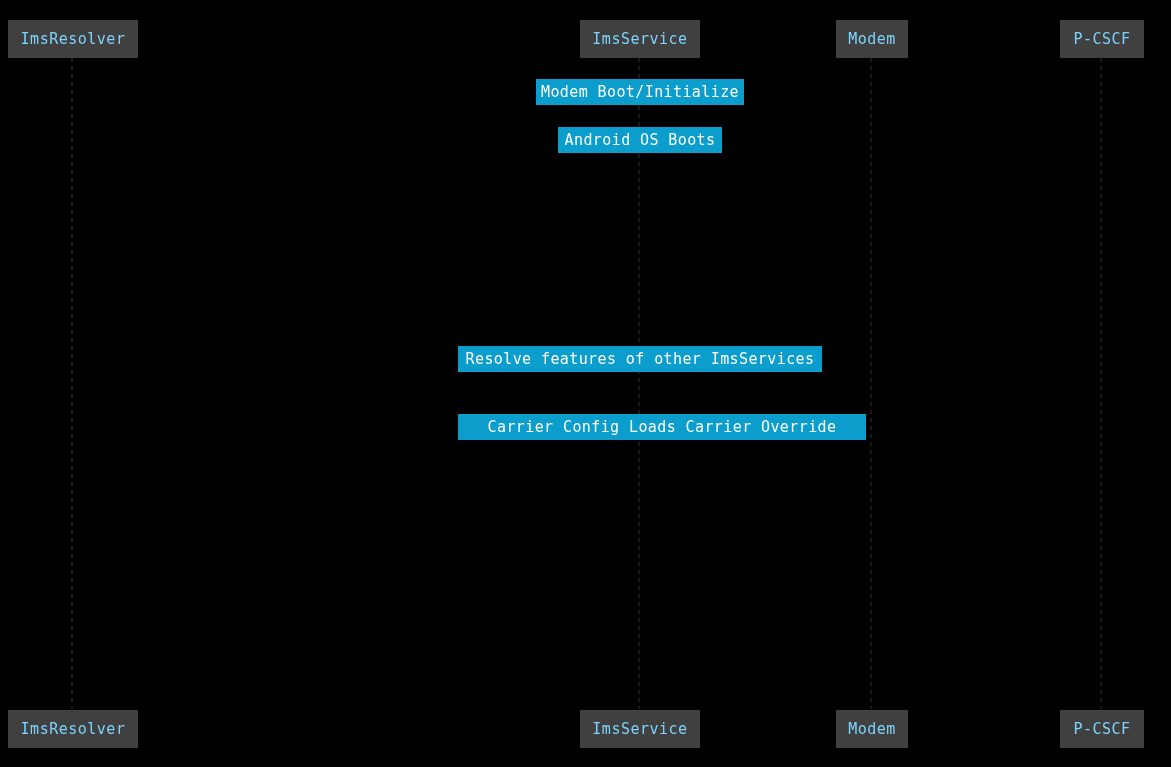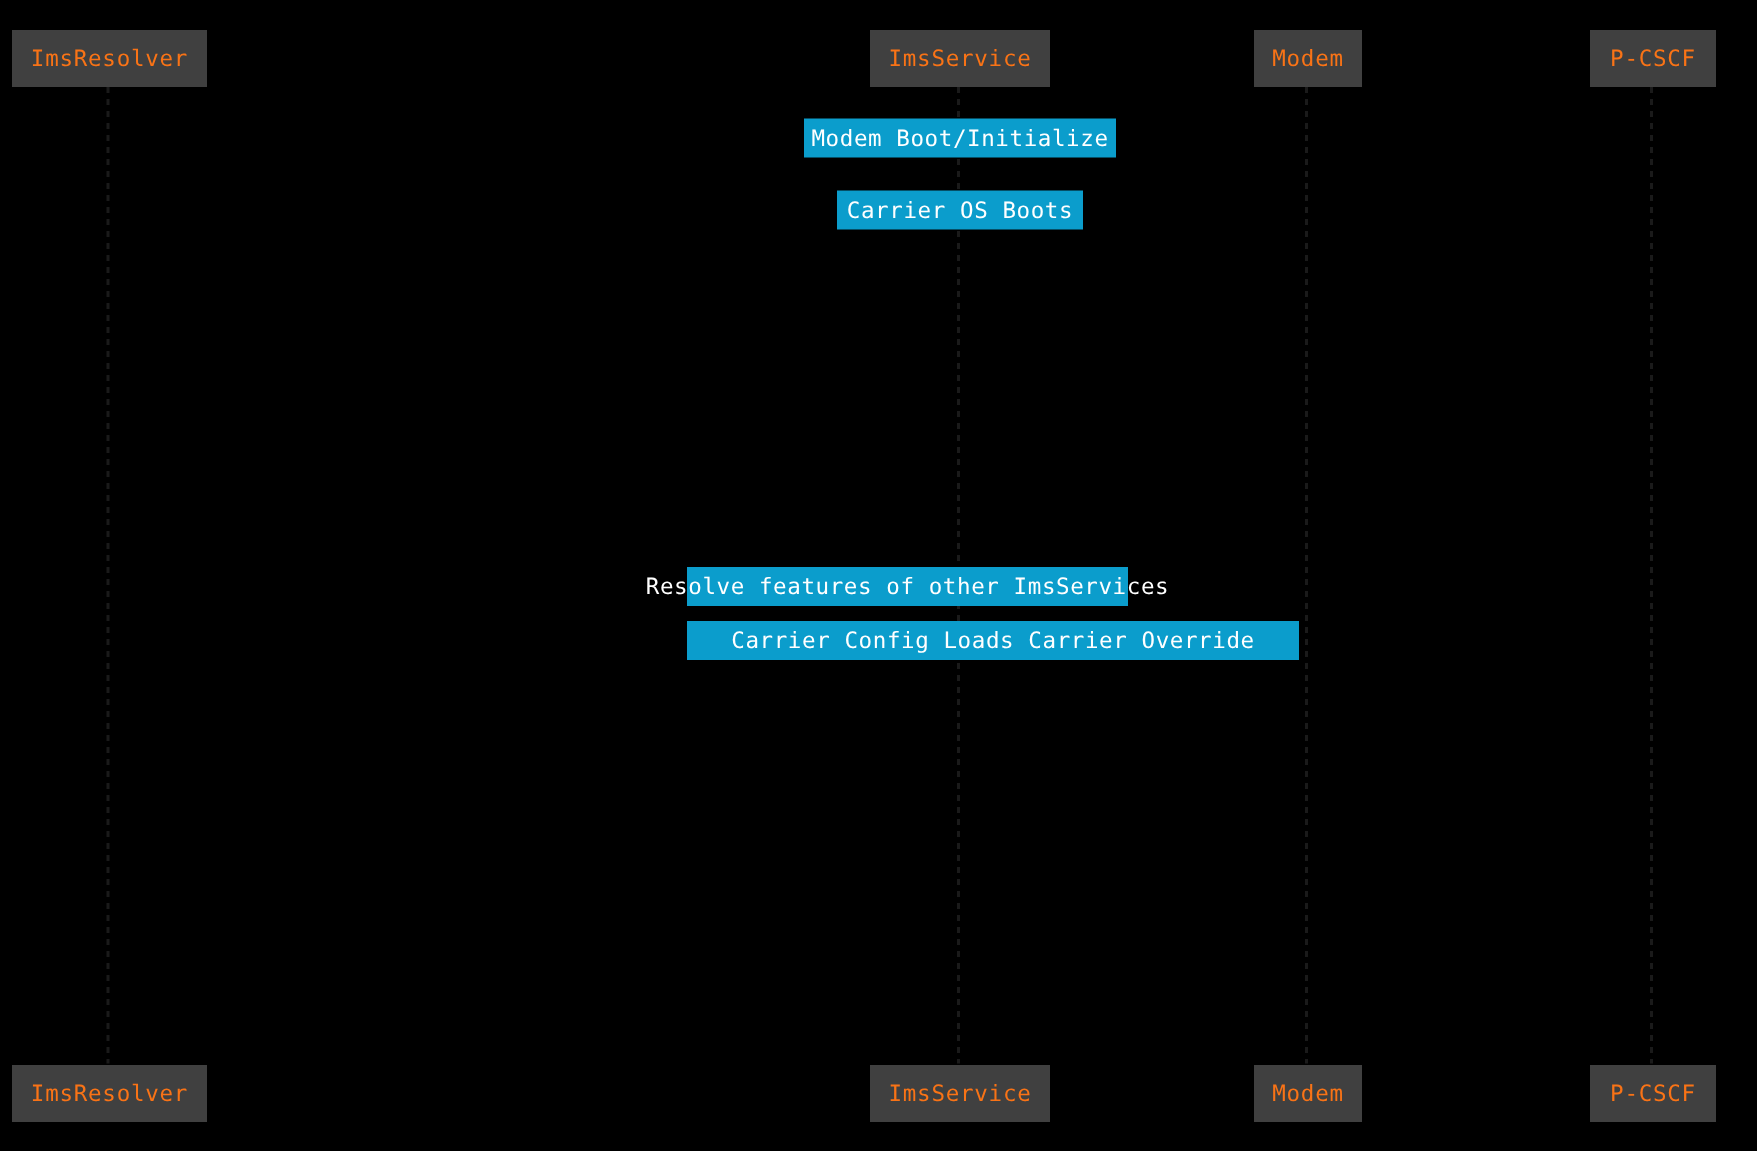--- a/index.html
+++ b/index.html
@@ -36,21 +36,21 @@
     background-size: 2px 8px;
     background-repeat: repeat-y;
     pointer-events: none;
   }
 
   
   .participant {
     position: absolute;
     height: 38px;
     background: #404040;
-    color: #f97316;
+    color: #7dd3fc;
     font-size: 15px;
     letter-spacing: 0.5px;
     display: flex;
     align-items: center;
     justify-content: center;
     white-space: nowrap;
     box-sizing: border-box;
     padding: 0 14px;
   }
 
@@ -83,23 +83,23 @@
   <div class="participant" style="left:8px; top:20px; width:130px;">ImsResolver</div>
 
   <div class="participant" style="left:580px; top:20px; width:120px;">ImsService</div>
 
   <div class="participant" style="left:836px; top:20px; width:72px;">Modem</div>
 
   <div class="participant" style="left:1060px; top:20px; width:84px;">P-CSCF</div>
 
   <div class="note" style="left:536px; top:79px; width:208px;">Modem Boot/Initialize</div>
 
-  <div class="note" style="left:558px; top:127px; width:164px;">Carrier OS Boots</div>
+  <div class="note" style="left:558px; top:127px; width:164px;">Android OS Boots</div>
 
-  <div class="note" style="left:458px; top:378px; width:294px;">Resolve features of other ImsServices</div>
+  <div class="note" style="left:458px; top:346px; width:364px;">Resolve features of other ImsServices</div>
 
   <div class="note" style="left:458px; top:414px; width:408px;">Carrier Config Loads Carrier Override</div>
 
   <div class="participant" style="left:8px; top:710px; width:130px;">ImsResolver</div>
 
   <div class="participant" style="left:580px; top:710px; width:120px;">ImsService</div>
 
   <div class="participant" style="left:836px; top:710px; width:72px;">Modem</div>
 
   <div class="participant" style="left:1060px; top:710px; width:84px;">P-CSCF</div>

